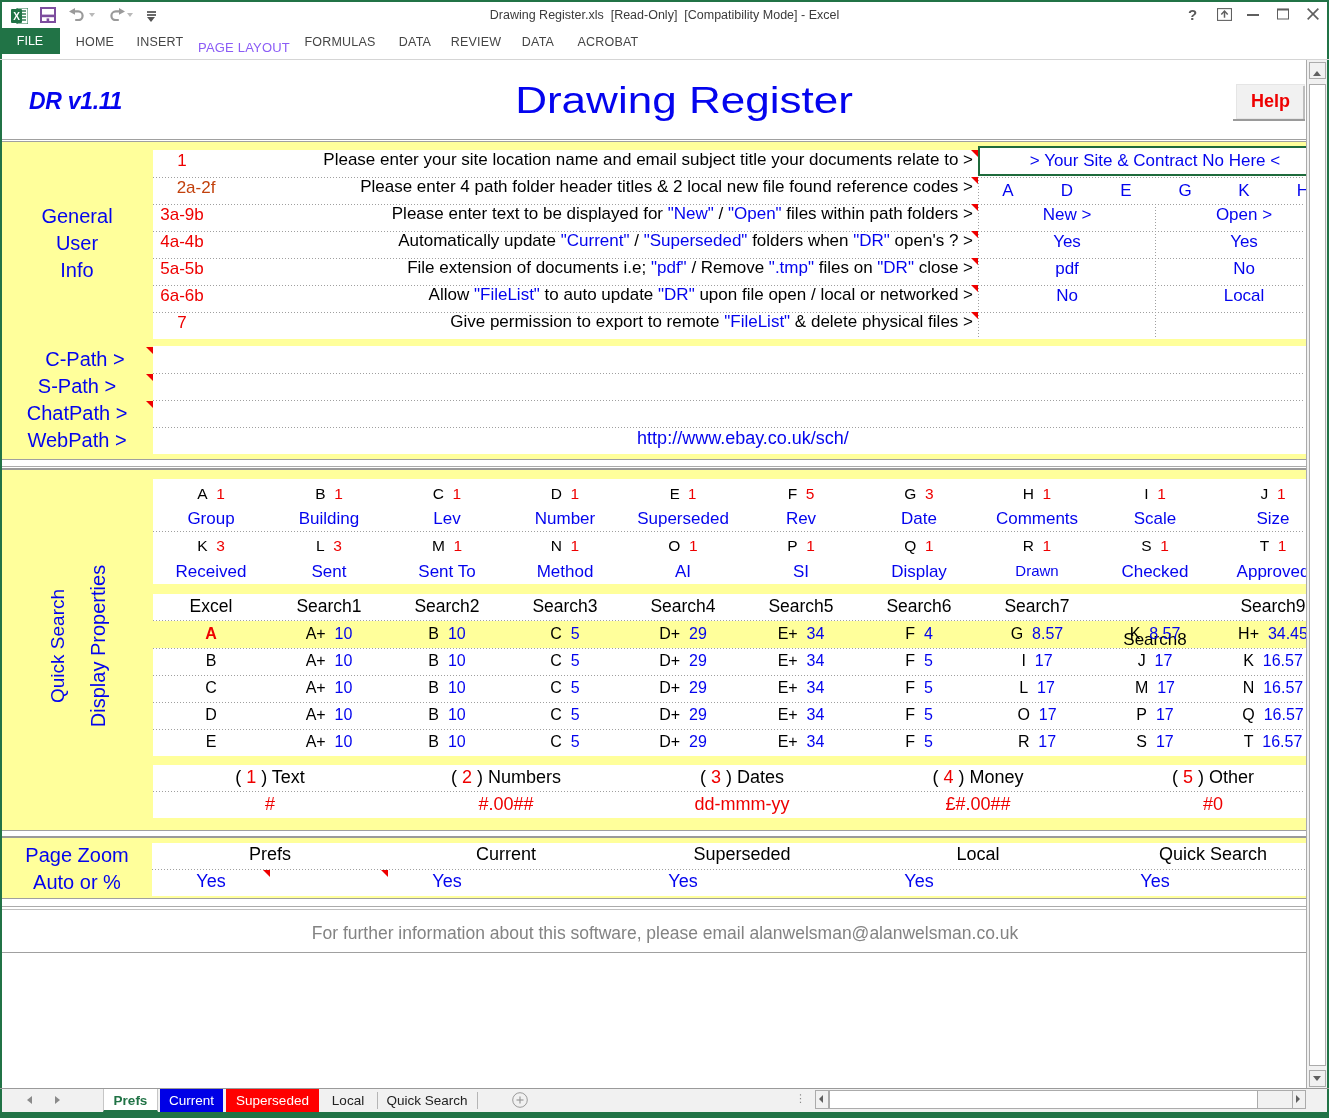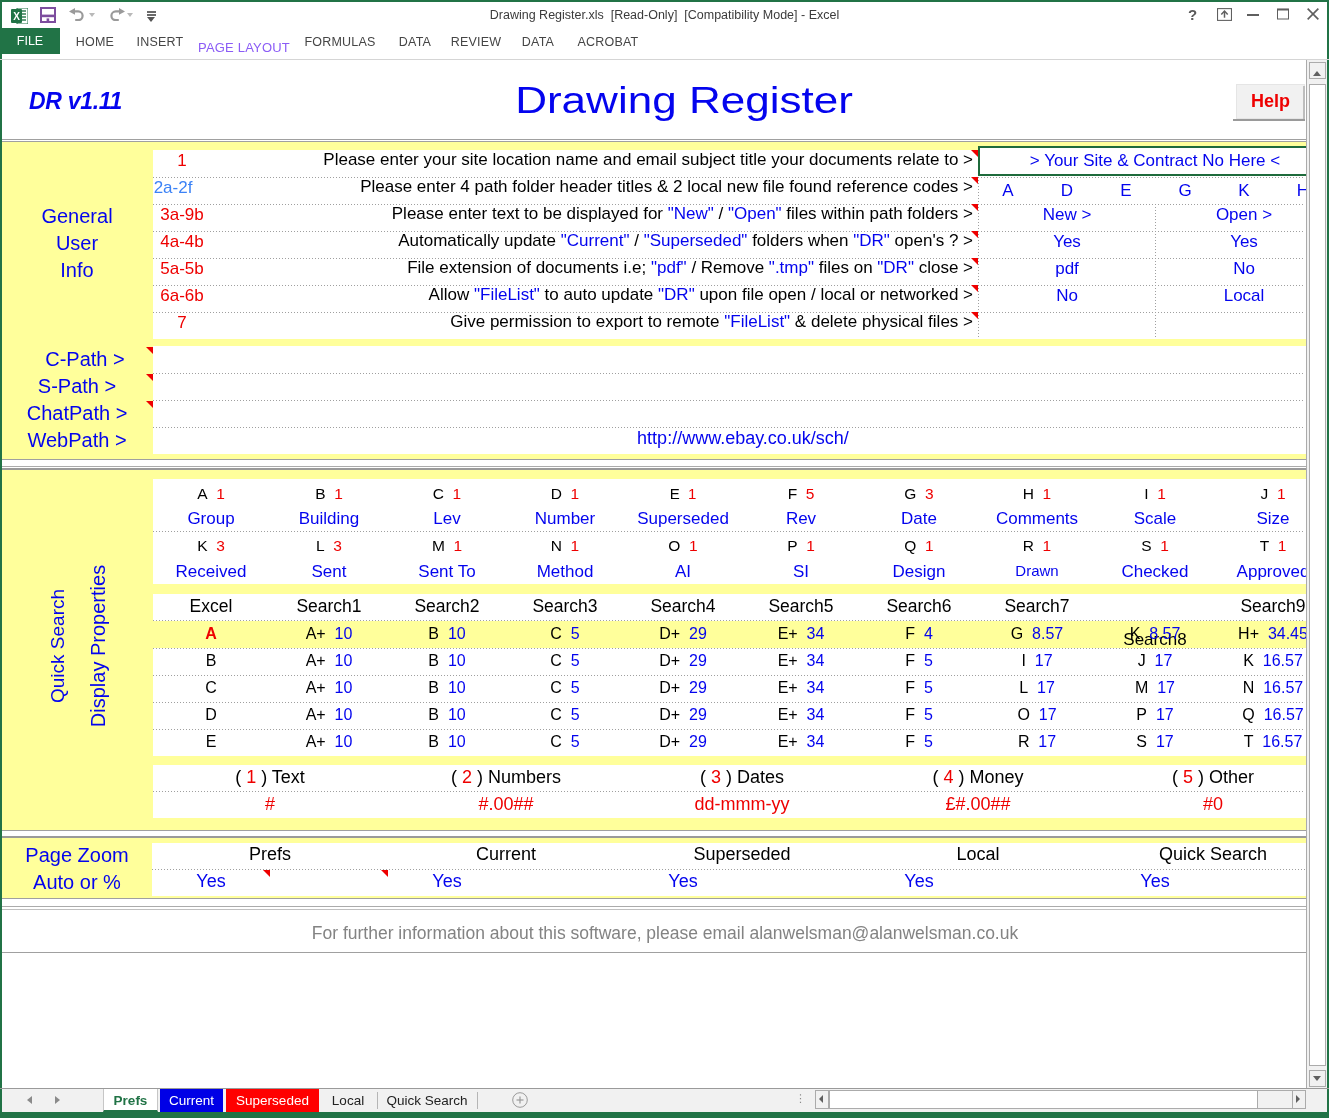--- a/index.html
+++ b/index.html
@@ -82,21 +82,21 @@
 <div class="dh" style="left:153px;top:204px;width:1152px"></div>
 <div class="dh" style="left:153px;top:231px;width:1152px"></div>
 <div class="dh" style="left:153px;top:258px;width:1152px"></div>
 <div class="dh" style="left:153px;top:285px;width:1152px"></div>
 <div class="dh" style="left:153px;top:312px;width:1152px"></div>
 <div class="dv" style="left:978px;top:177px;height:162px"></div>
 <div class="dv" style="left:1155px;top:204px;height:135px"></div>
 <div class="a ctr" style="left:157px;top:151px;width:50px;font-size:17px;color:#EE0000">1</div>
 <div class="a" style="left:220px;top:150px;width:753px;font-size:17px;color:#000;text-align:right;white-space:nowrap">Please enter your site location name and email subject title your documents relate to &gt;</div>
 <div class="tr" style="left:971px;top:150px;border-top:7px solid #EE0000;border-left:7px solid transparent"></div>
-<div class="a ctr" style="left:148px;top:178px;width:50px;font-size:17px;color:#3b82f6">2a-2f</div>
+<div class="a ctr" style="left:171px;top:178px;width:50px;font-size:17px;color:#c2410c">2a-2f</div>
 <div class="a" style="left:220px;top:177px;width:753px;font-size:17px;color:#000;text-align:right;white-space:nowrap">Please enter 4 path folder header titles &amp; 2 local new file found reference codes &gt;</div>
 <div class="tr" style="left:971px;top:177px;border-top:7px solid #EE0000;border-left:7px solid transparent"></div>
 <div class="a ctr" style="left:157px;top:205px;width:50px;font-size:17px;color:#EE0000">3a-9b</div>
 <div class="a" style="left:220px;top:204px;width:753px;font-size:17px;color:#000;text-align:right;white-space:nowrap">Please enter text to be displayed for <span class="bl">"New"</span> / <span class="bl">"Open"</span> files within path folders &gt;</div>
 <div class="tr" style="left:971px;top:204px;border-top:7px solid #EE0000;border-left:7px solid transparent"></div>
 <div class="a ctr" style="left:157px;top:232px;width:50px;font-size:17px;color:#EE0000">4a-4b</div>
 <div class="a" style="left:220px;top:231px;width:753px;font-size:17px;color:#000;text-align:right;white-space:nowrap">Automatically update <span class="bl">"Current"</span> / <span class="bl">"Superseded"</span> folders when <span class="bl">"DR"</span> open's ? &gt;</div>
 <div class="tr" style="left:971px;top:231px;border-top:7px solid #EE0000;border-left:7px solid transparent"></div>
 <div class="a ctr" style="left:157px;top:259px;width:50px;font-size:17px;color:#EE0000">5a-5b</div>
 <div class="a" style="left:220px;top:258px;width:753px;font-size:17px;color:#000;text-align:right;white-space:nowrap">File extension of documents i.e; <span class="bl">"pdf"</span> / Remove <span class="bl">".tmp"</span> files on <span class="bl">"DR"</span> close &gt;</div>
@@ -171,21 +171,21 @@
 <div class="a ctr bl" style="left:270px;top:562px;width:118px;font-size:17px">Sent</div>
 <div class="a ctr" style="left:388px;top:537px;width:118px;font-size:15.5px"><span class="b">M&nbsp; </span><span class="rd">1</span></div>
 <div class="a ctr bl" style="left:388px;top:562px;width:118px;font-size:17px">Sent To</div>
 <div class="a ctr" style="left:506px;top:537px;width:118px;font-size:15.5px"><span class="b">N&nbsp; </span><span class="rd">1</span></div>
 <div class="a ctr bl" style="left:506px;top:562px;width:118px;font-size:17px">Method</div>
 <div class="a ctr" style="left:624px;top:537px;width:118px;font-size:15.5px"><span class="b">O&nbsp; </span><span class="rd">1</span></div>
 <div class="a ctr bl" style="left:624px;top:562px;width:118px;font-size:17px">AI</div>
 <div class="a ctr" style="left:742px;top:537px;width:118px;font-size:15.5px"><span class="b">P&nbsp; </span><span class="rd">1</span></div>
 <div class="a ctr bl" style="left:742px;top:562px;width:118px;font-size:17px">SI</div>
 <div class="a ctr" style="left:860px;top:537px;width:118px;font-size:15.5px"><span class="b">Q&nbsp; </span><span class="rd">1</span></div>
-<div class="a ctr bl" style="left:860px;top:562px;width:118px;font-size:17px">Design</div>
+<div class="a ctr bl" style="left:860px;top:562px;width:118px;font-size:17px">Display</div>
 <div class="a ctr" style="left:978px;top:537px;width:118px;font-size:15.5px"><span class="b">R&nbsp; </span><span class="rd">1</span></div>
 <div class="a ctr bl" style="left:978px;top:562px;width:118px;font-size:15px">Drawn</div>
 <div class="a ctr" style="left:1096px;top:537px;width:118px;font-size:15.5px"><span class="b">S&nbsp; </span><span class="rd">1</span></div>
 <div class="a ctr bl" style="left:1096px;top:562px;width:118px;font-size:17px">Checked</div>
 <div class="a ctr" style="left:1214px;top:537px;width:118px;font-size:15.5px"><span class="b">T&nbsp; </span><span class="rd">1</span></div>
 <div class="a ctr bl" style="left:1214px;top:562px;width:118px;font-size:17px">Approved</div>
 <div class="a" style="left:153px;top:594px;width:1153px;height:162px;background:#fff"></div>
 <div class="a" style="left:153px;top:621px;width:1153px;height:27px;background:#FFFF9B"></div>
 <div class="dh" style="left:153px;top:620px;width:1152px"></div>
 <div class="dh" style="left:153px;top:648px;width:1152px"></div>

